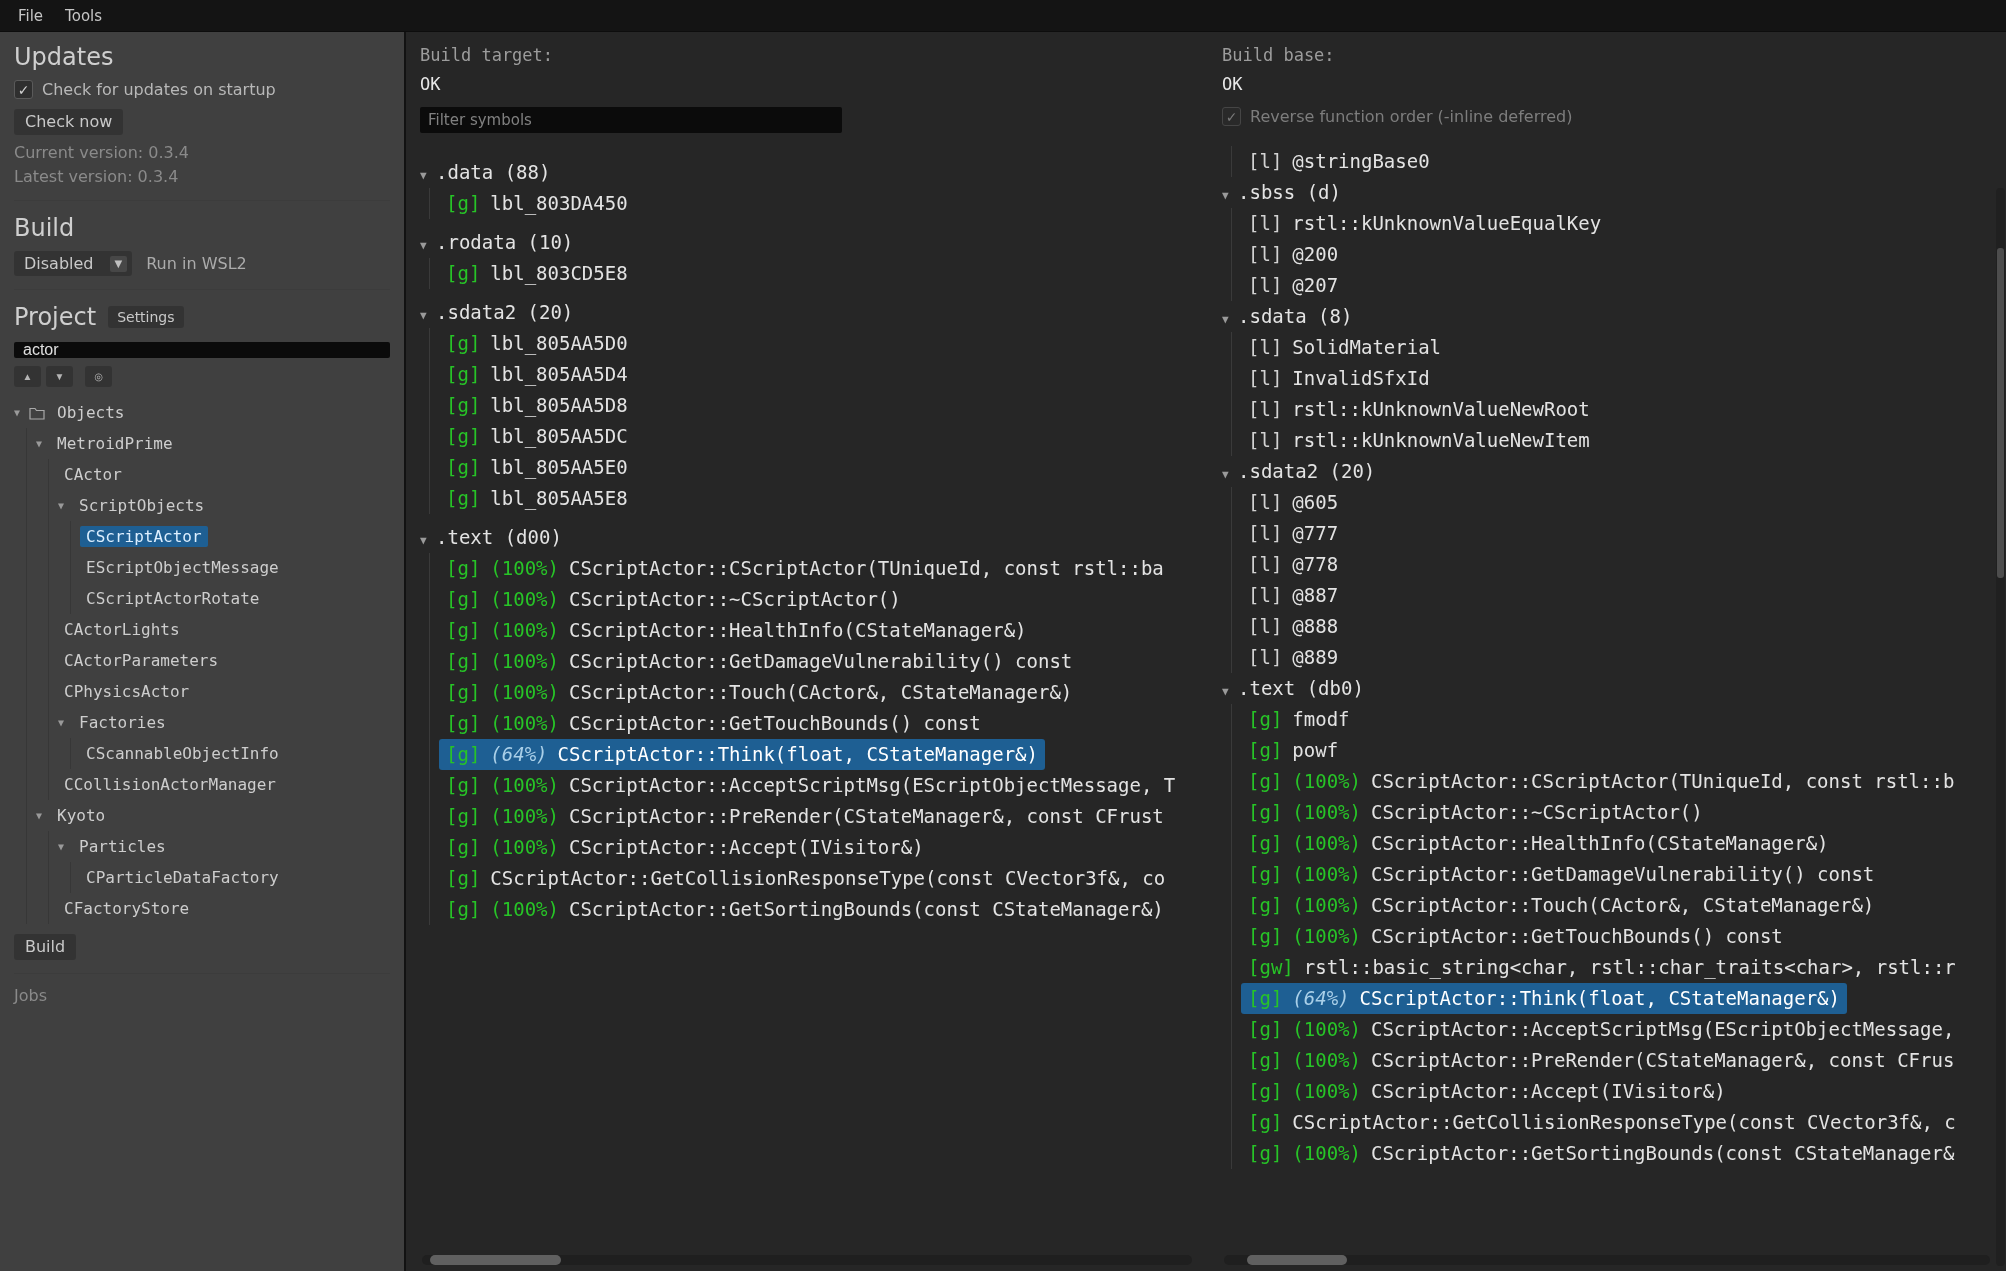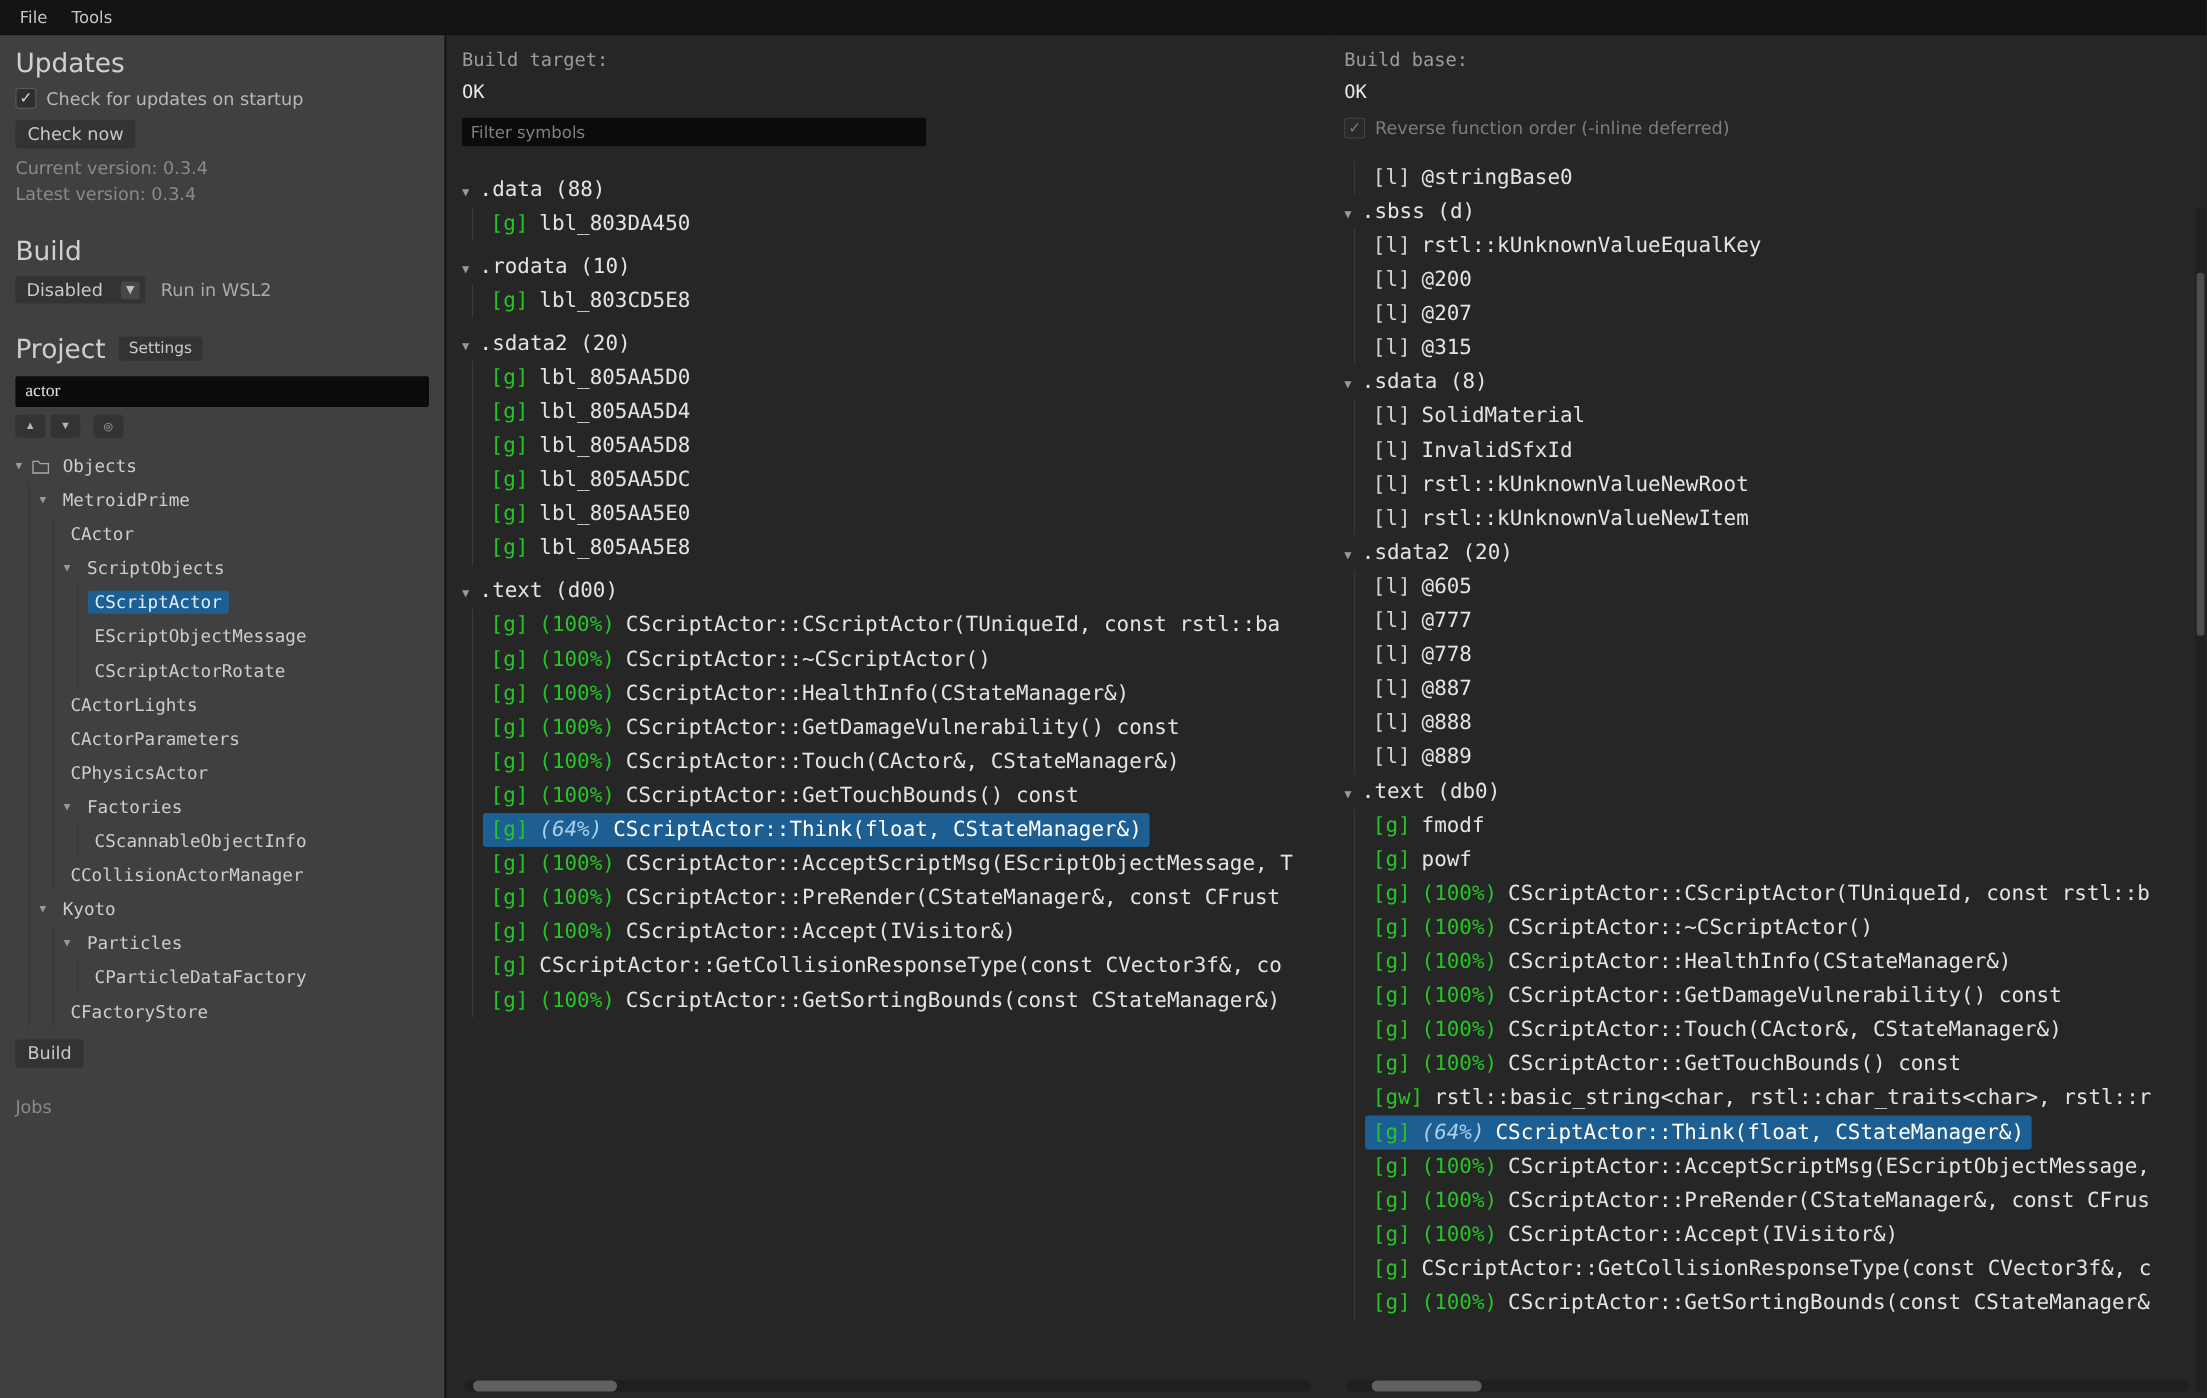--- a/index.html
+++ b/index.html
@@ -54,22 +54,22 @@
     display:inline-flex; align-items:center; gap:16px; font-size:16px; color:#c9c9c9; min-width:118px;
     justify-content:space-between;
   }
   .dd-arrow { background:#474747; border-radius:2px; font-size:10px; color:#c0c0c0; padding:3px 5px; line-height:1; }
   .wsl { font-size:16px; color:#ababab; }
 
   .project-head { display:flex; align-items:center; gap:12px; margin-top:2px; }
 
   .text-input {
     width:100%; background:#0b0b0b; border:none; border-radius:2px;
-    height:28px; margin-top:10px; color:#e0e0e0; font-size:16px; padding:0 9px;
-    font-family:Liberation Serif, serif; outline:none;
+    height:16px; margin-top:10px; color:#e0e0e0; font-size:16px; padding:0 9px;
+    font-family:Liberation Sans, sans-serif; outline:none;
   }
   .mini-btns { display:flex; align-items:center; gap:5px; margin-top:7px; }
   .mini-btn {
     background:#333333; border:none; border-radius:3px; width:27px; height:21px;
     color:#b5b5b5; font-size:10px; display:inline-flex; align-items:center; justify-content:center;
   }
   .mini-btn.gap { margin-left:7px; }
 
   
   .tree { margin-top:10px; font-family:"DejaVu Sans Mono","Liberation Mono",monospace; font-size:16px; color:#cdcdcd; }
@@ -336,21 +336,20 @@
 
       <div class="symlist" style="margin-top:20px">
           <div class="sym-children">
             <div class="sym-row"><span class="row-inner"><span class="flag flag-l">[l]</span><span class="sym-name">@stringBase0</span></span></div>
           </div>
           <div class="sym-row section-row"><span class="s-arrow">▼</span><span class="s-name">.sbss (d)</span></div>
           <div class="sym-children">
             <div class="sym-row"><span class="row-inner"><span class="flag flag-l">[l]</span><span class="sym-name">rstl::kUnknownValueEqualKey</span></span></div>
             <div class="sym-row"><span class="row-inner"><span class="flag flag-l">[l]</span><span class="sym-name">@200</span></span></div>
             <div class="sym-row"><span class="row-inner"><span class="flag flag-l">[l]</span><span class="sym-name">@207</span></span></div>
-            <div class="sym-row"><span class="row-inner"><span class="flag flag-l">[l]</span><span class="sym-name">@315</span></span></div>
           </div>
           <div class="sym-row section-row"><span class="s-arrow">▼</span><span class="s-name">.sdata (8)</span></div>
           <div class="sym-children">
             <div class="sym-row"><span class="row-inner"><span class="flag flag-l">[l]</span><span class="sym-name">SolidMaterial</span></span></div>
             <div class="sym-row"><span class="row-inner"><span class="flag flag-l">[l]</span><span class="sym-name">InvalidSfxId</span></span></div>
             <div class="sym-row"><span class="row-inner"><span class="flag flag-l">[l]</span><span class="sym-name">rstl::kUnknownValueNewRoot</span></span></div>
             <div class="sym-row"><span class="row-inner"><span class="flag flag-l">[l]</span><span class="sym-name">rstl::kUnknownValueNewItem</span></span></div>
           </div>
           <div class="sym-row section-row"><span class="s-arrow">▼</span><span class="s-name">.sdata2 (20)</span></div>
           <div class="sym-children">

